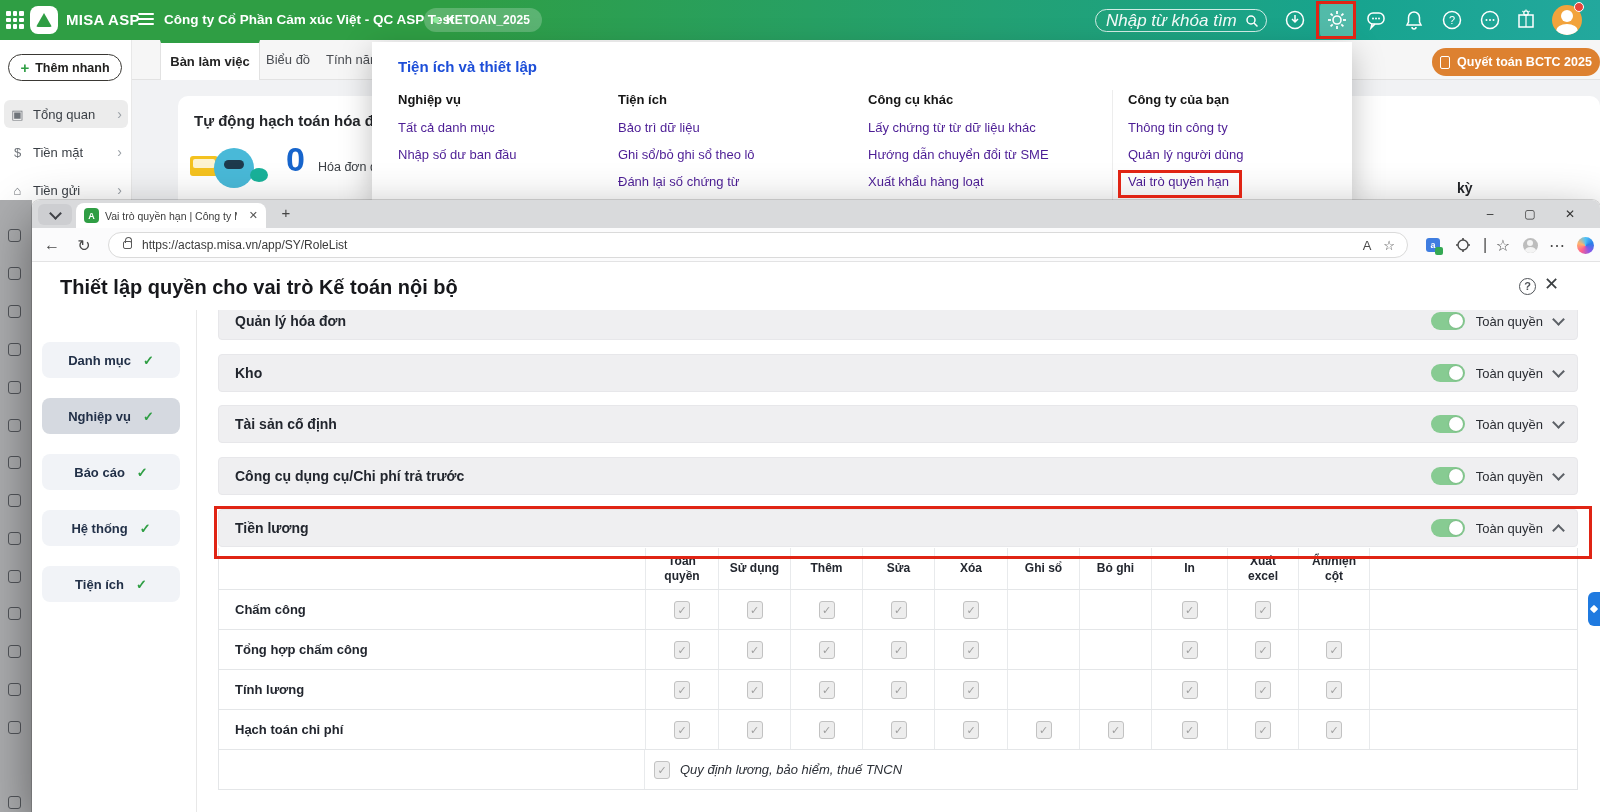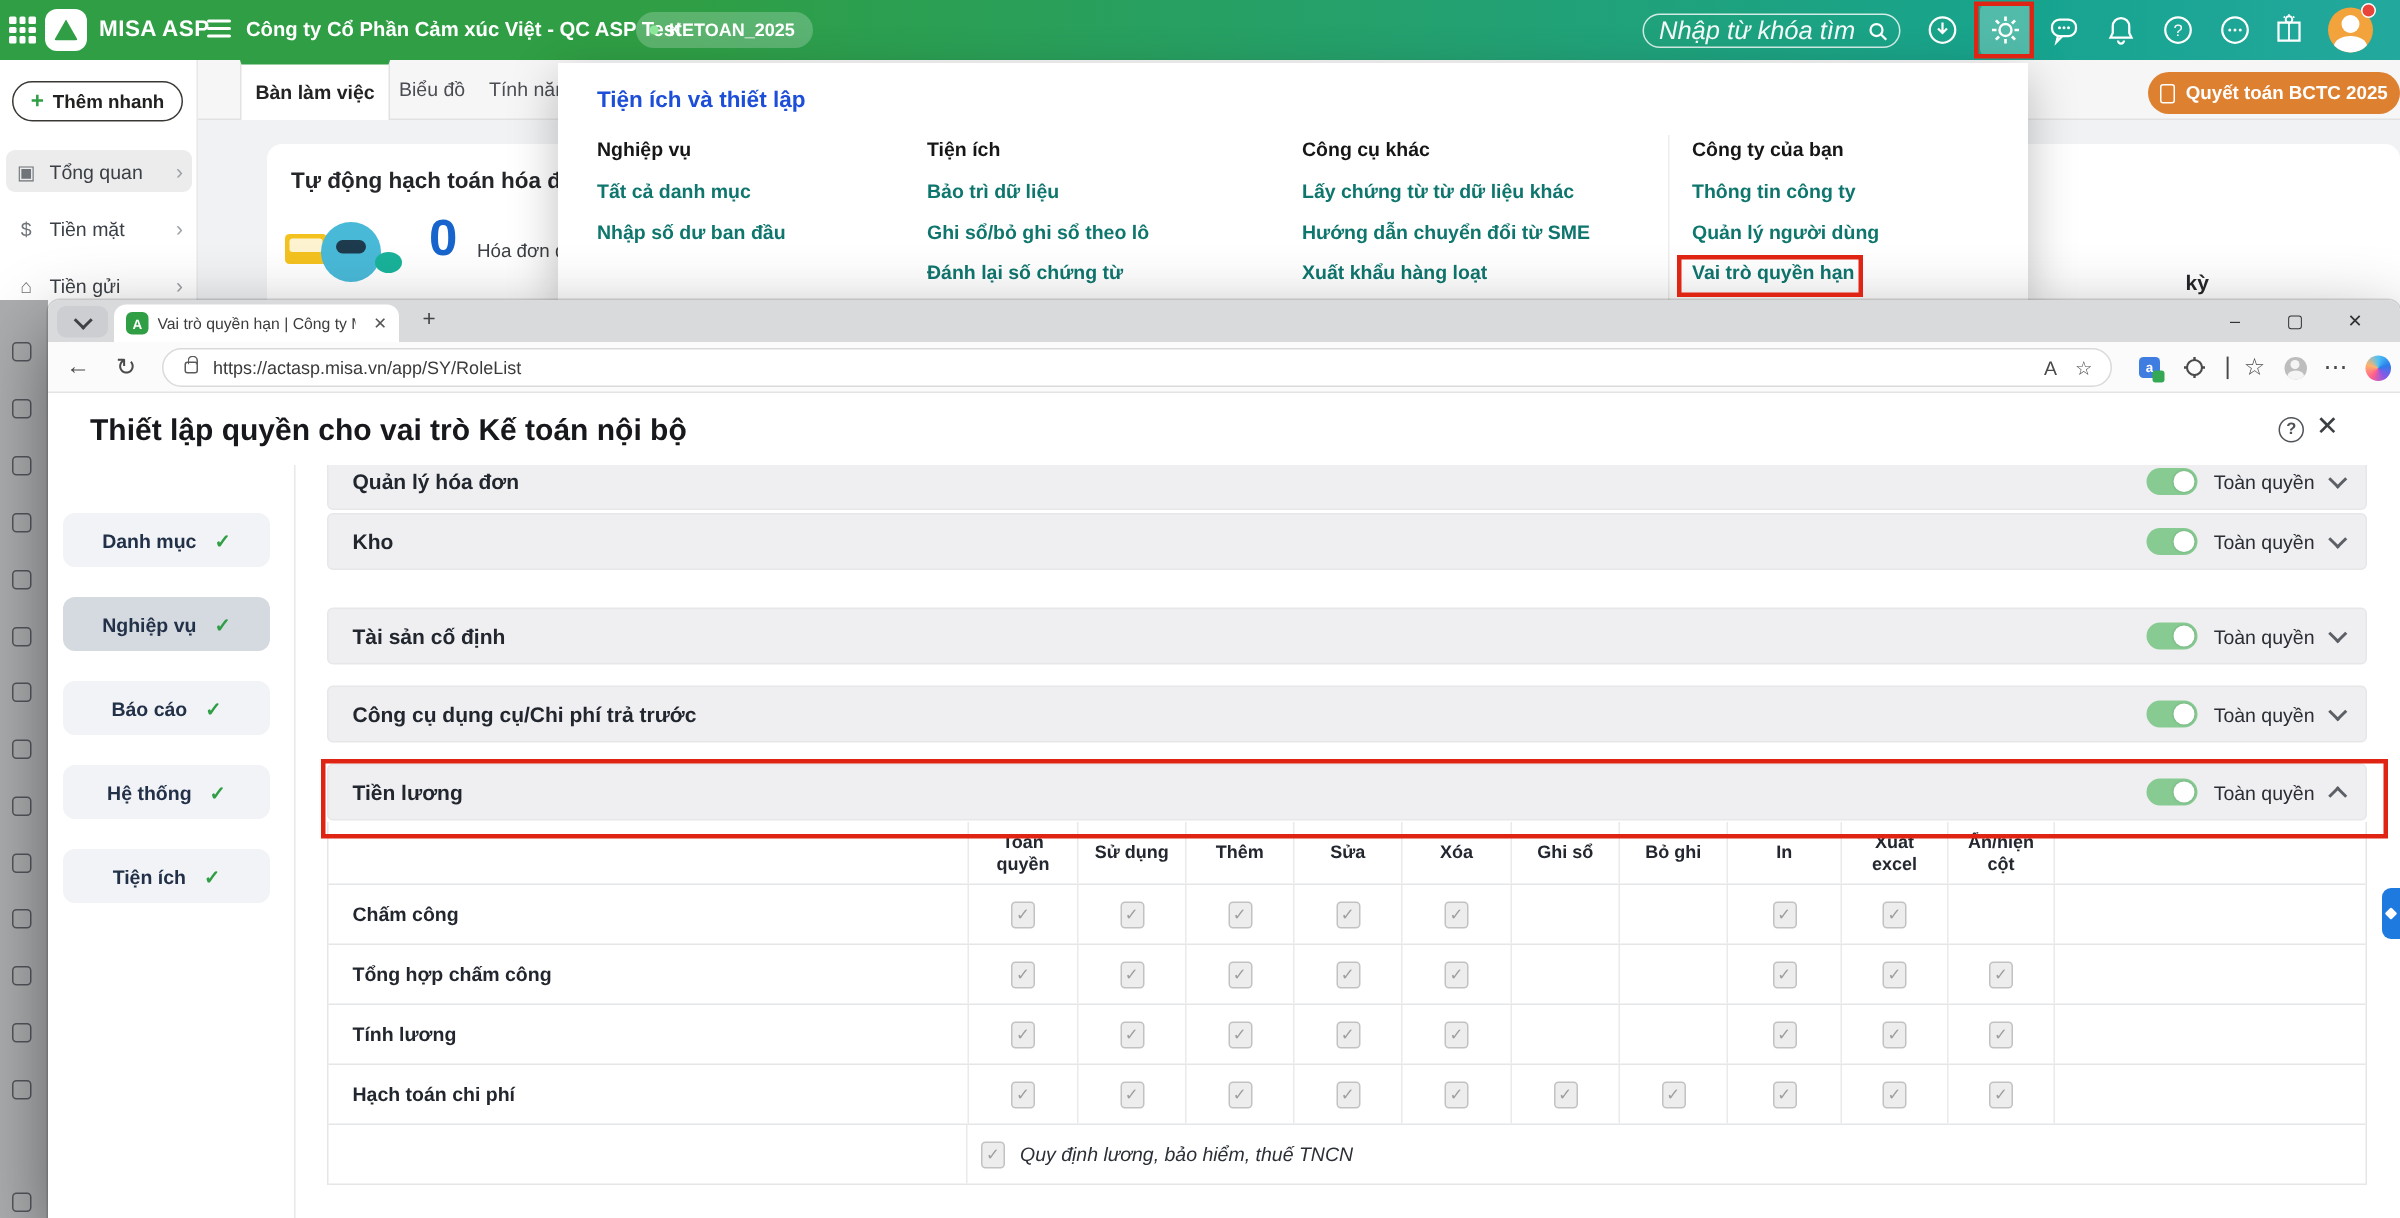--- a/index.html
+++ b/index.html
@@ -87,21 +87,21 @@
   #cta-btn .doc { width:10px; height:13px; border:1.5px solid #fff; border-radius:2px; position:relative; }
   #right-bold { position:absolute; left:1279px; top:84px; font-size:14px; font-weight:bold; color:#24262a; }
   #right-text { position:absolute; left:1252px; top:120px; font-size:13px; color:#33363b; }
 
   
   #menu { position:absolute; left:372px; top:42px; width:980px; height:158px; background:#fff;
     box-shadow:0 10px 30px rgba(0,0,0,.25); z-index:30; overflow:hidden; }
   #menu-title { position:absolute; left:26px; top:16px; font-size:15px; font-weight:600; color:#1d4ed8; }
   .menu-col { position:absolute; top:50px; }
   .menu-col h4 { font-size:13px; font-weight:bold; color:#161616; margin-bottom:14px; }
-  .menu-col .mi { font-size:13px; color:#0f766e; margin-bottom:13px; line-height:14px;font-weight:bold; }
+  .menu-col .mi { font-size:13px; color:#4c1d95; margin-bottom:13px; line-height:14px; }
   #menu-vdiv { position:absolute; left:740px; top:48px; width:1px; height:110px; background:#ededed; }
 
   
   #browser { position:absolute; left:32px; top:200px; width:1568px; height:612px; z-index:40;
     border-radius:8px 8px 0 0;
     box-shadow:0 0 0 1px rgba(0,0,0,.15), 0 18px 50px rgba(0,0,0,.45); background:#fff; }
   #tabstrip { position:absolute; left:0; top:0; width:1568px; height:28px; background:#d9dadc; border-radius:8px 8px 0 0; }
   #tab-search { position:absolute; left:6px; top:4px; width:34px; height:21px; border-radius:6px;
     background:#cdced1; display:flex; align-items:center; justify-content:center; }
   #btab { position:absolute; left:44px; top:3px; width:190px; height:25px; background:#fff;
@@ -461,21 +461,21 @@
     <div id="perm">
       <div id="bars">
           <div class="bar" style="top: -8px;">
             <span class="lbl">Quản lý hóa đơn</span>
             <div class="right">
               <div class="tgl"></div>
               <span class="perm-lbl">Toàn quyền</span>
               <div class="chev"></div>
             </div>
           </div>
-          <div class="bar" style="top: 32px;">
+          <div class="bar" style="top: 44px;">
             <span class="lbl">Kho</span>
             <div class="right">
               <div class="tgl"></div>
               <span class="perm-lbl">Toàn quyền</span>
               <div class="chev"></div>
             </div>
           </div>
           <div class="bar" style="top: 95px;">
             <span class="lbl">Tài sản cố định</span>
             <div class="right">

